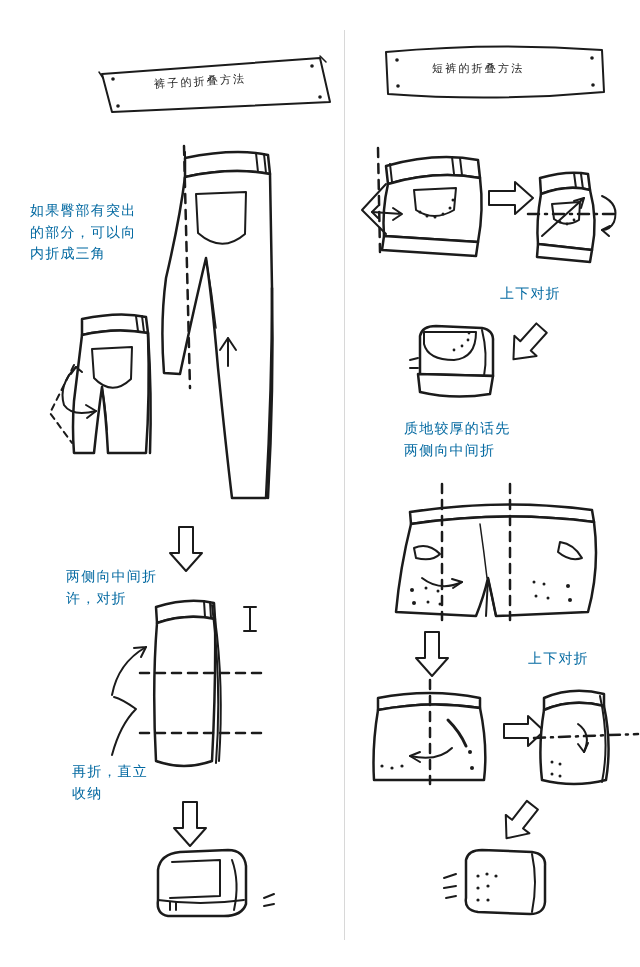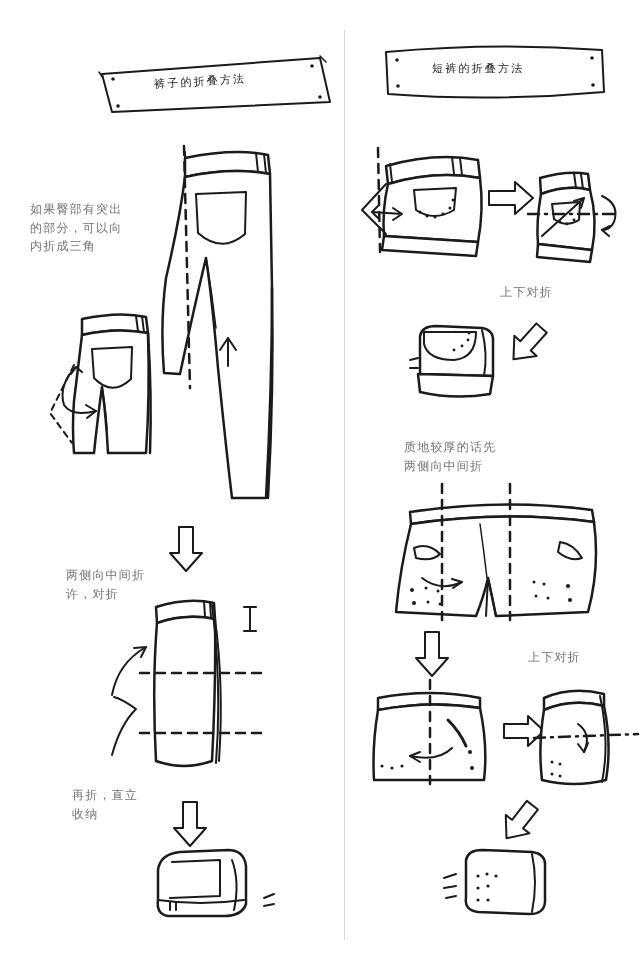--- a/index.html
+++ b/index.html
@@ -7,24 +7,24 @@
     width:640px;height:967px;
     font-family:"DejaVu Sans","Liberation Sans",sans-serif;
     color:#1a1a1a;
     overflow:hidden;
     position:relative;
   }
   #stage{position:relative;width:640px;height:967px;}
   .abs{position:absolute;}
   .hand{
     font-family:"DejaVu Sans","Liberation Sans",sans-serif;
-    font-size:12px;
+    font-size:14px;
     line-height:1.55;
     letter-spacing:1.2px;
-    color:#737373;
+    color:#0369a1;
     white-space:pre-line;
   }
   .banner-text{
     font-size:11px;
     letter-spacing:2.2px;
     color:#1b1b1b;
     white-space:nowrap;
   }
   .divider{
     position:absolute;
@@ -154,21 +154,21 @@
       <path class="ink ink-w2" d="M138 22 L138 46 M132 22 L144 22 M132 46 L144 46"></path>
     </svg>
   </div>
 
   <div class="abs" style="left:172px;top:800px;">
     <svg width="36" height="48" viewBox="0 0 36 48" aria-hidden="true">
       <path class="arrowfill" d="M11 2 L25 2 L25 28 L34 28 L18 46 L2 28 L11 28 Z"></path>
     </svg>
   </div>
 
-  <div class="abs hand" style="left:72px;top:786px;width:110px;">再折，直立
+  <div class="abs hand" style="left:72px;top:761px;width:110px;">再折，直立
 收纳</div>
 
   <div class="abs" style="left:150px;top:842px;">
     <svg width="130" height="90" viewBox="0 0 130 90" aria-hidden="true">
       <path class="ink ink-w25 solidfill" d="M8 28 Q10 12 30 10 L78 8 Q94 8 96 24 L96 62 Q92 74 74 74 L18 74 Q6 72 8 58 Z"></path>
       <path class="ink ink-w2" d="M22 20 L70 18 L70 54 L20 56"></path>
       <path class="ink ink-w2" d="M8 58 Q50 64 94 58"></path>
       <path class="ink ink-w2" d="M82 18 Q90 40 84 68"></path>
       <path class="ink ink-w2" d="M20 60 L20 68 M26 60 L26 68"></path>
       <path class="ink ink-w2" d="M114 56 L124 52 M114 64 L124 62"></path>
@@ -255,21 +255,21 @@
       <circle class="dot" cx="52" cy="28" r="1.4"></circle>
       <circle class="dot" cx="58" cy="22" r="1.4"></circle>
       <circle class="dot" cx="59" cy="15" r="1.4"></circle>
 
       <path class="ink ink-w2" d="M72 12 Q78 36 74 58"></path>
 
       <path class="ink ink-w2" d="M0 42 L8 40 M0 50 L8 50"></path>
     </svg>
   </div>
 
-  <div class="abs hand" style="left:404px;top:438px;width:180px;">质地较厚的话先
+  <div class="abs hand" style="left:404px;top:419px;width:180px;font-family:Liberation Mono, monospace;">质地较厚的话先
 两侧向中间折</div>
 
   <div class="abs" style="left:392px;top:478px;">
     <svg width="230" height="145" viewBox="0 0 230 145" aria-hidden="true">
 
       <path class="ink ink-w25 solidfill" d="M18 34 Q112 20 200 32 L202 44 Q112 32 19 46 Z"></path>
 
       <path class="ink ink-w25 solidfill" d="M19 46 Q8 90 4 134 L84 138 Q92 118 96 100
                Q100 118 104 138 L196 134 Q208 90 202 44 Q112 32 19 46 Z"></path>
 

